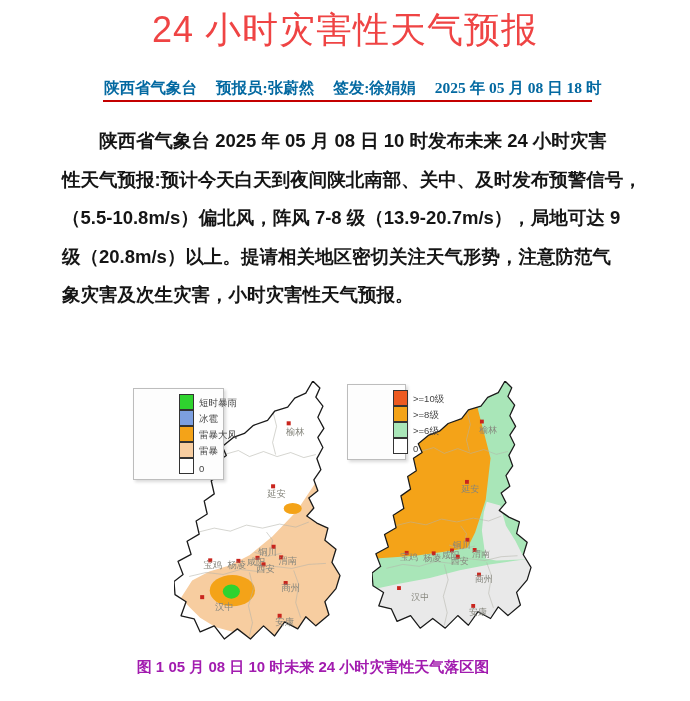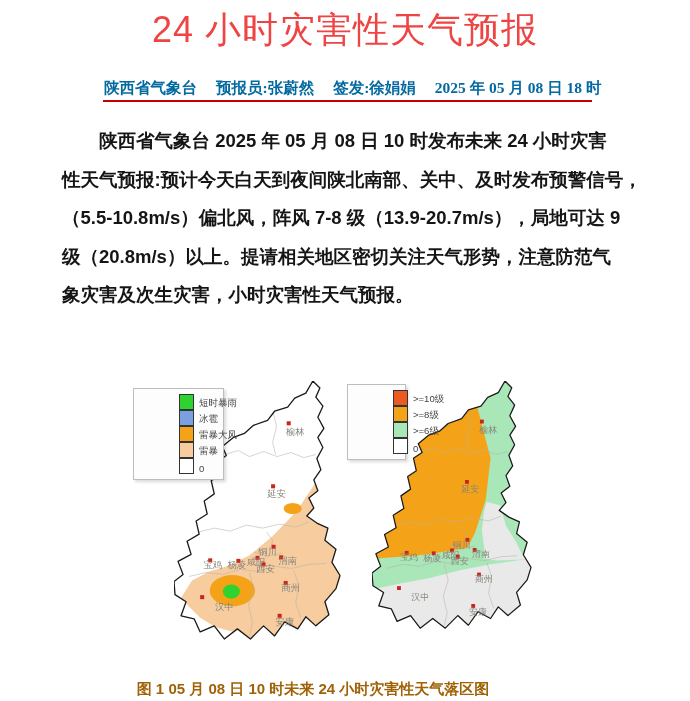--- a/index.html
+++ b/index.html
@@ -19,22 +19,22 @@
               box-shadow:2px 2px 3px rgba(0,0,0,0.15);padding:5px 6px 5px 5px;z-index:5;}
   .legend-row{display:flex;align-items:flex-end;height:16px;padding-left:40px;}
   .legend-swatch{width:15px;height:16px;border:1px solid #333;box-sizing:border-box;
                  margin-top:-1px;flex:0 0 auto;}
   .legend-row:first-child .legend-swatch{margin-top:0;}
   .legend-label{font-size:9.5px;color:#454545;margin-left:5px;white-space:nowrap;}
   #legend-left{top:388px;left:133px;width:78px;}
   #legend-right{top:384px;left:347px;width:46px;}
   #map-left{top:381px;left:174px;}
   #map-right{top:381px;left:372px;}
-  .caption{top:680px;left:0;width:626px;text-align:center;
-           font-size:15px;font-weight:700;color:#a16207;}
+  .caption{top:658px;left:0;width:626px;text-align:center;
+           font-size:15px;font-weight:700;color:#a21caf;}
   svg text.city-label{font-size:18.5px;fill:#85857c;}
   svg .province{fill:none;stroke:#1a1a1a;stroke-width:2.6;stroke-linejoin:round;}
   svg .inner{fill:none;stroke:#b2b2aa;stroke-width:1.1;}
 </style>
 </head>
 <body>
 
 <div class="abs title">24 小时灾害性天气预报</div>
 
 <div class="abs header-row">

